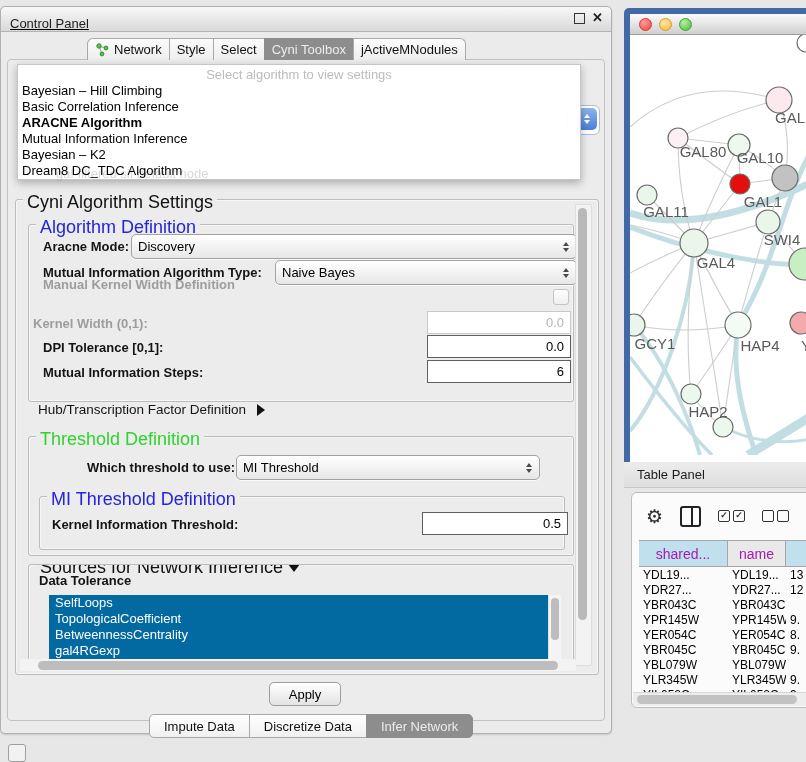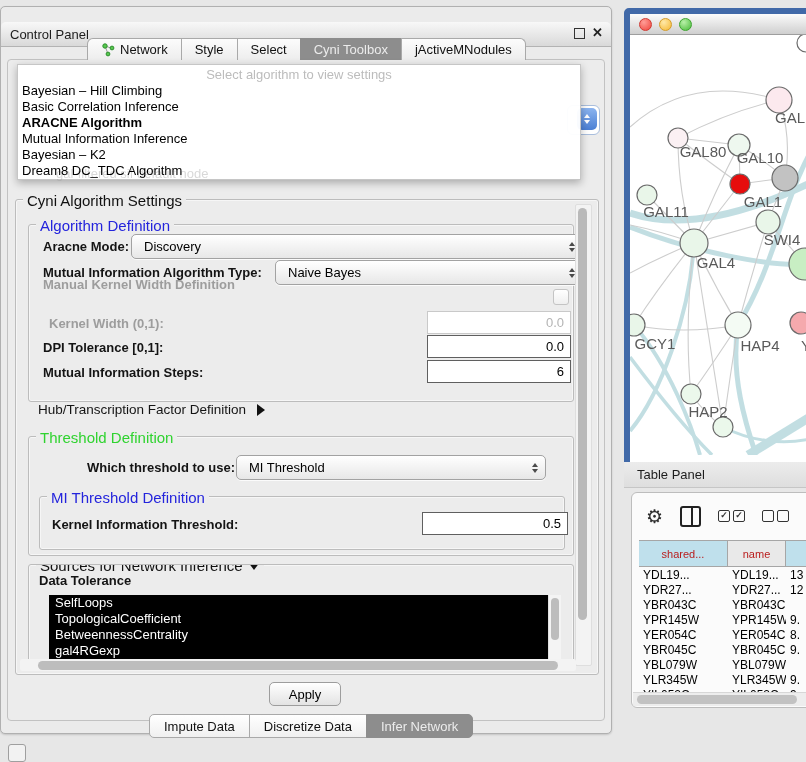--- a/index.html
+++ b/index.html
@@ -9,33 +9,33 @@
     font-family:"Liberation Sans",sans-serif;
     -webkit-font-smoothing:antialiased;
   }
   
   #control-panel{
     position:absolute;left:0px;top:6px;width:610px;height:726px;
     background:#ebebeb;border:1px solid #b0b0b0;border-radius:5px;
     box-shadow:0 1px 2px rgba(0,0,0,.15);
   }
   .titlebar{
-    position:absolute;left:0;top:15px;right:0;height:24px;
+    position:absolute;left:0;top:0;right:0;height:24px;
     background:linear-gradient(#f8f8f8,#d9d9d9);
     border-bottom:1px solid #b3b3b3;border-radius:5px 5px 0 0;
-    display:flex;align-items:center;
+    display:flex;align-items:flex-end;text-decoration:underline;
   }
   .titlebar .title{font-size:13px;color:#1d1d1d;padding-left:9px;}
   .win-btns{position:absolute;right:8px;top:5px;display:flex;gap:7px;align-items:center;}
   .restore-box{width:9px;height:9px;border:1.5px solid #333;background:transparent;}
   .close-x{font-size:13px;font-weight:bold;color:#222;line-height:12px;}
   
   .tabbar{position:absolute;left:86px;top:30px;height:23px;display:flex;align-items:flex-end;z-index:3;}
   .tab{
-    height:21px;display:flex;align-items:center;gap:5px;padding:0 13px;
+    height:21px;display:flex;align-items:center;gap:5px;padding:0 7px;
     background:linear-gradient(#fcfcfc,#ededed);
     border:1px solid #a9a9a9;border-bottom:none;font-size:13px;color:#111;
     margin-right:-1px;
   }
   .tab:first-child{border-radius:6px 0 0 0;}
   .tab:last-child{border-radius:0 6px 0 0;}
   .tab.sel{background:#8d8d8d;color:#ececec;border-color:#8d8d8d;}
   .main-inner{
     position:absolute;left:6px;top:52px;width:596px;height:660px;
     background:#ececec;border:1px solid #c2c2c2;border-radius:4px;
@@ -65,31 +65,31 @@
   #popup-list .pitem{font-size:13px;color:#000;height:16px;line-height:16px;white-space:nowrap;}
   #popup-list .pitem.bold{font-weight:bold;}
   #popup-ghost{position:absolute;left:38px;top:101px;font-size:13px;color:#9a9a9a;opacity:.38;z-index:-1;}
   
   .groupbox{
     position:absolute;border:1px solid #bcbcbc;border-radius:3px;
     box-shadow:inset 0 0 0 1px rgba(255,255,255,.55);
   }
   .legend{
     position:absolute;top:-8px;left:7px;background:#ececec;padding:0 4px;
-    font-size:15px;color:#111;white-space:nowrap;display:flex;align-items:center;gap:5px;
+    font-size:18px;color:#111;white-space:nowrap;display:flex;align-items:center;gap:5px;
   }
   .legend.blue{color:#2424dc;}
   .legend.green{color:#2fd32f;}
   .lbl{position:absolute;font-size:13px;font-weight:bold;color:#141414;white-space:nowrap;}
   .lbl.dis{color:#9d9d9d;}
   .lbl.plain{font-weight:normal;}
   .combo{
     position:absolute;height:23px;border:1px solid #a2a2a2;border-radius:5px;
     background:linear-gradient(#ffffff,#e7e7e7);
-    display:flex;align-items:center;padding-left:12px;font-size:13px;color:#000;
+    display:flex;align-items:center;padding-left:6px;font-size:13px;color:#000;
     box-shadow:0 1px 0 rgba(255,255,255,.8);
   }
   .combo .spin{position:absolute;right:7px;top:0;bottom:0;display:flex;flex-direction:column;justify-content:center;gap:2px;}
   .tri-up{width:0;height:0;border-left:3.5px solid transparent;border-right:3.5px solid transparent;border-bottom:4.5px solid #4a4a4a;}
   .tri-dn{width:0;height:0;border-left:3.5px solid transparent;border-right:3.5px solid transparent;border-top:4.5px solid #4a4a4a;}
   .field{
     position:absolute;height:21px;background:#fff;border:1px solid #989898;
     font-size:13px;color:#000;display:flex;align-items:center;justify-content:flex-end;
     padding:0 6px;
   }
@@ -100,21 +100,21 @@
     background:linear-gradient(#ffffff,#efefef);
   }
   .tri-right{display:inline-block;width:0;height:0;border-top:6px solid transparent;border-bottom:6px solid transparent;border-left:8px solid #111;vertical-align:middle;}
   .tri-down-b{display:inline-block;width:0;height:0;border-left:6px solid transparent;border-right:6px solid transparent;border-top:8px solid #111;vertical-align:middle;}
   
   #attr-list{
     position:absolute;left:20px;top:30px;width:512px;height:69px;
     background:#fff;overflow:hidden;
   }
   #attr-list .aitem{
-    height:16px;line-height:16px;font-size:13px;color:#fff;background:#000000;
+    height:16px;line-height:16px;font-size:13px;color:#fff;background:#0369a1;
     padding-left:6px;margin-right:12px;
   }
   .list-vscroll{position:absolute;right:0;top:0;width:12px;height:69px;background:#f4f4f4;border-left:1px solid #e0e0e0;}
   .list-vscroll .thumb{position:absolute;left:1.5px;top:3px;width:8px;height:42px;background:#bdbdbd;border-radius:4px;}
   
   #settings-vscroll{position:absolute;right:6px;top:4px;width:15px;height:460px;background:#f3f3f3;border:1px solid #dedede;border-radius:2px;}
   #settings-vscroll .thumb{position:absolute;left:2px;top:3px;width:9px;height:412px;background:#b9b9b9;border-radius:5px;}
   #settings-hscroll{position:absolute;left:4px;bottom:3px;width:556px;height:12px;background:#f3f3f3;border-radius:2px;}
   #settings-hscroll .thumb{position:absolute;left:18px;top:1.5px;width:520px;height:9px;background:#bdbdbd;border-radius:5px;}
   
@@ -164,21 +164,21 @@
   }
   .tw-toolbar{position:absolute;left:0;top:0;right:0;height:46px;display:flex;align-items:center;gap:17px;padding-left:14px;}
   .gear{font-size:19px;color:#2e2e2e;line-height:19px;}
   .colicon{width:17px;height:17px;border:2px solid #222;border-radius:3px;position:relative;}
   .colicon:before{content:"";position:absolute;left:50%;top:0;bottom:0;width:2px;background:#222;}
   .cbpair{display:flex;gap:3px;}
   .cb{width:10px;height:10px;border:1.5px solid #333;border-radius:2px;font-size:9px;line-height:9px;text-align:center;color:#333;font-weight:bold;}
   .tgrid{position:absolute;left:7px;top:47px;right:-20px;}
   .thead{display:flex;height:25px;border-top:1px solid #a6a6a6;border-bottom:1px solid #a6a6a6;}
   .th{
-    font-size:11px;color:#b91c1c;display:flex;align-items:center;justify-content:center;
+    font-size:14px;color:#a21caf;display:flex;align-items:center;justify-content:center;
     border-right:1px solid #a6a6a6;background:#e9e9e9;box-sizing:border-box;
   }
   .th.selcol{background:#bfe0ec;}
   .trow{display:flex;height:15px;align-items:center;}
   .td{font-size:12px;color:#000;white-space:nowrap;overflow:hidden;box-sizing:border-box;padding-left:4px;}
   .tw-hscroll{position:absolute;left:1px;right:1px;bottom:1px;height:13px;background:#ededed;border-top:1px solid #d7d7d7;}
   .tw-hscroll .thumb{position:absolute;left:4px;top:2px;width:160px;height:9px;background:#c2c2c2;border-radius:5px;}
   
   .nlabel{position:absolute;font-size:15px;color:#5a5a5a;white-space:nowrap;transform:translateX(-50%);}
 </style>
@@ -260,21 +260,21 @@
         <span>Naive Bayes</span>
         <span class="spin">
             <span class="tri-up"></span>
             <span class="tri-dn"></span>
           </span>
       </div>
 
       <span class="lbl dis" style="left:14px;top:52px;">Manual Kernel Width Definition</span>
       <span class="checkbox" style="left:524px;top:64px;"></span>
 
-      <span class="lbl dis" style="left:20px;top:91px;">Kernel Width (0,1):</span>
+      <span class="lbl dis" style="left:4px;top:91px;">Kernel Width (0,1):</span>
       <div class="field dis" style="left:398px;top:86px;width:130px;">
           <span>0.0</span>
         </div>
 
       <span class="lbl" style="left:14px;top:115px;">DPI Tolerance [0,1]:</span>
       <div class="field strong" style="left:398px;top:110px;width:130px;">
           <span>0.0</span>
         </div>
 
       <span class="lbl" style="left:14px;top:140px;">Mutual Information Steps:</span>

